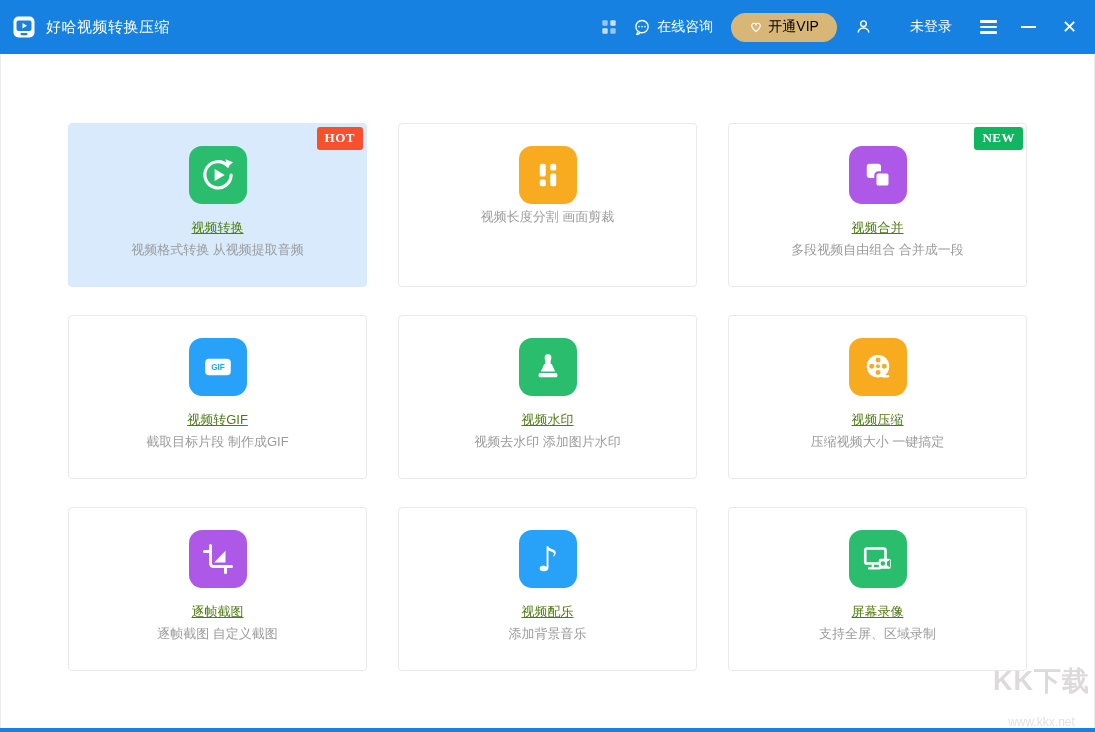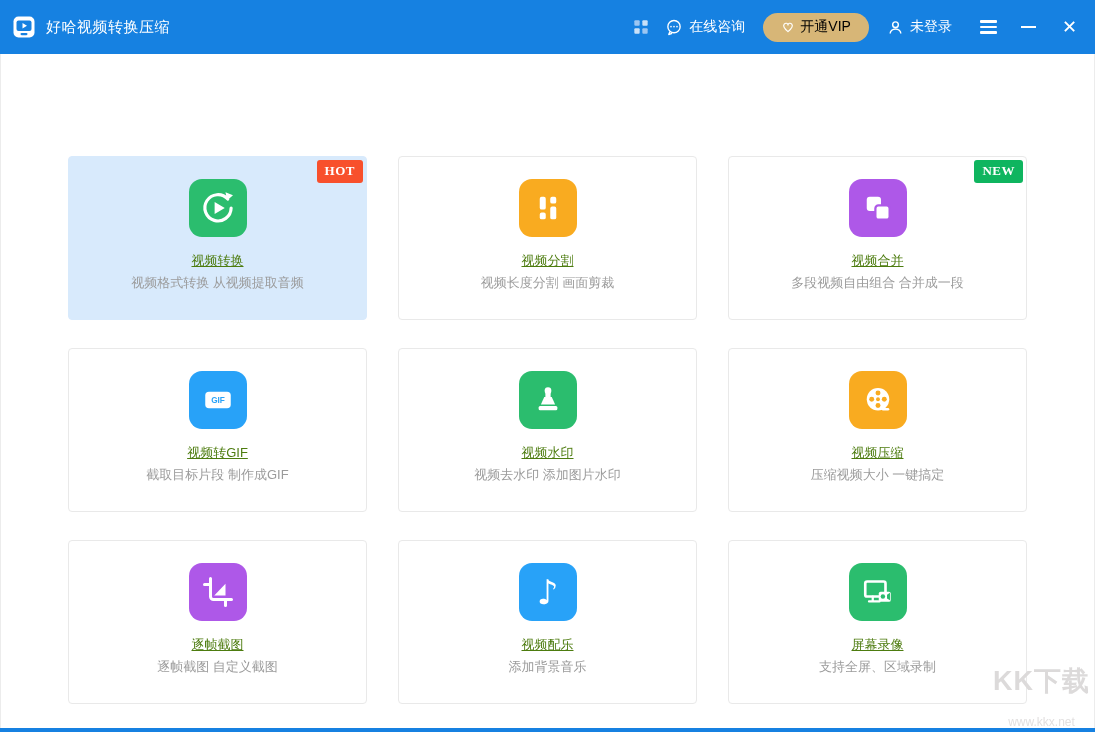--- a/index.html
+++ b/index.html
@@ -17,59 +17,59 @@
     display: flex;
     align-items: center;
     justify-content: space-between;
     color: #fff;
     padding-left: 12px;
   }
   .tb-left { display: flex; align-items: center; }
   .app-logo { width: 24px; height: 24px; display: inline-flex; }
   .app-title { font-size: 15px; margin-left: 10px; letter-spacing: 0.5px; }
   .tb-right { display: flex; align-items: center; }
-  .tb-item { display: inline-flex; align-items: center; cursor: pointer; }
+  .tb-item { display: inline-flex; align-items: flex-start; cursor: pointer; }
   .grid-ic { margin-right: 16px; display: inline-flex; }
   .support { margin-right: 18px; font-size: 14px; }
   .support svg { margin-right: 6px; }
   .vip-btn {
     height: 29px;
     padding: 0 18px;
     border: none;
     border-radius: 15px;
     background: #d7b677;
     color: #000000;
     font-size: 14px;
     display: inline-flex;
     align-items: center;
     cursor: pointer;
     margin-right: 18px;
     font-family: inherit;
   }
   .vip-btn svg { margin-right: 5px; }
-  .login { margin-right: 28px; font-size: 14px; }
+  .login { margin-right: 28px; font-size: 14px; gap: 32px; }
   .login svg { margin-right: 6px; }
   .menu-btn { margin-right: 24px; display: inline-flex; flex-direction: column; gap: 3px; }
   .menu-btn i { display: block; width: 17px; height: 2.5px; background: #fff; border-radius: 1px; }
   .min-btn { margin-right: 26px; }
   .min-btn i { display: block; width: 15px; height: 2px; background: #fff; }
   .close-btn { margin-right: 18px; font-size: 18px; line-height: 1; }
 
   
   .main {
     position: relative;
     height: 683px;
     background: #fff;
     border-left: 1px solid #ececec;
     border-right: 1px solid #ececec;
   }
   .cards-grid {
     width: 959px;
     margin: 0 auto;
-    padding-top: 102px;
+    padding-top: 69px;
     display: grid;
     grid-template-columns: repeat(3, 299px);
     column-gap: 31px;
     row-gap: 28px;
   }
   .card {
     position: relative;
     height: 164px;
     background: #fff;
     border: 1px solid #e9e9e9;
@@ -205,21 +205,20 @@
 
     <div class="card">
       <div class="icon-box ic-orange">
         <svg viewBox="0 0 48 48" width="36" height="36">
           <rect x="13" y="9" width="8" height="17" rx="2.5" fill="#fff"></rect>
           <rect x="13" y="30" width="8" height="9" rx="2.5" fill="#fff"></rect>
           <rect x="27" y="9" width="8" height="9" rx="2.5" fill="#fff"></rect>
           <rect x="27" y="22" width="8" height="17" rx="2.5" fill="#fff"></rect>
         </svg>
       </div>
-      <div class="card-title">视频分割</div>
       <div class="card-sub">视频长度分割 画面剪裁</div>
     </div>
 
     <div class="card">
       <span class="badge badge-new">NEW</span>
       <div class="icon-box ic-purple">
         <svg viewBox="0 0 48 48" width="36" height="36">
           <rect x="9" y="9" width="19" height="19" rx="4" fill="#fff"></rect>
           <rect x="20.5" y="20.5" width="19" height="19" rx="4" fill="#fff" stroke="#ae58e8" stroke-width="3"></rect>
         </svg>

